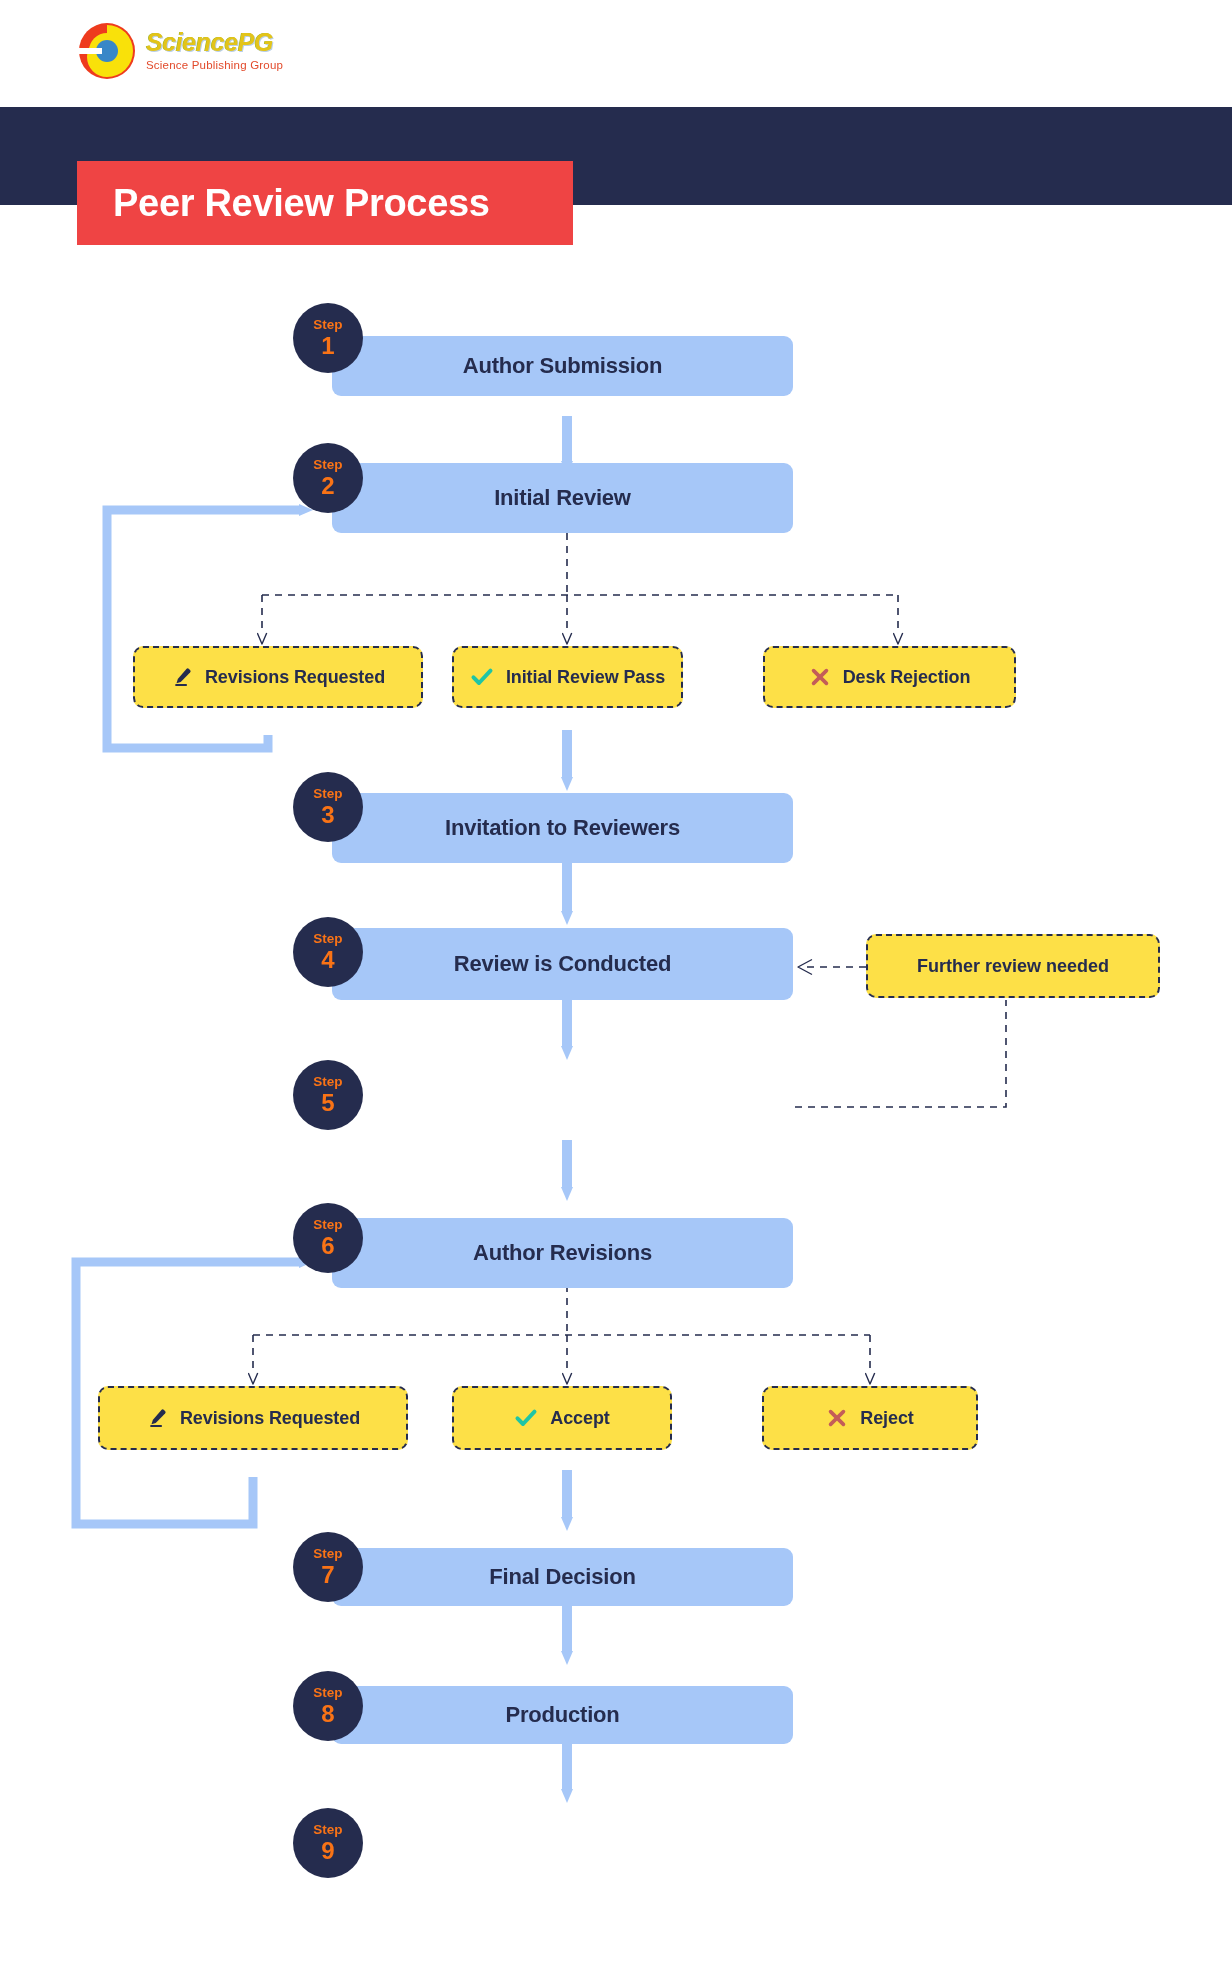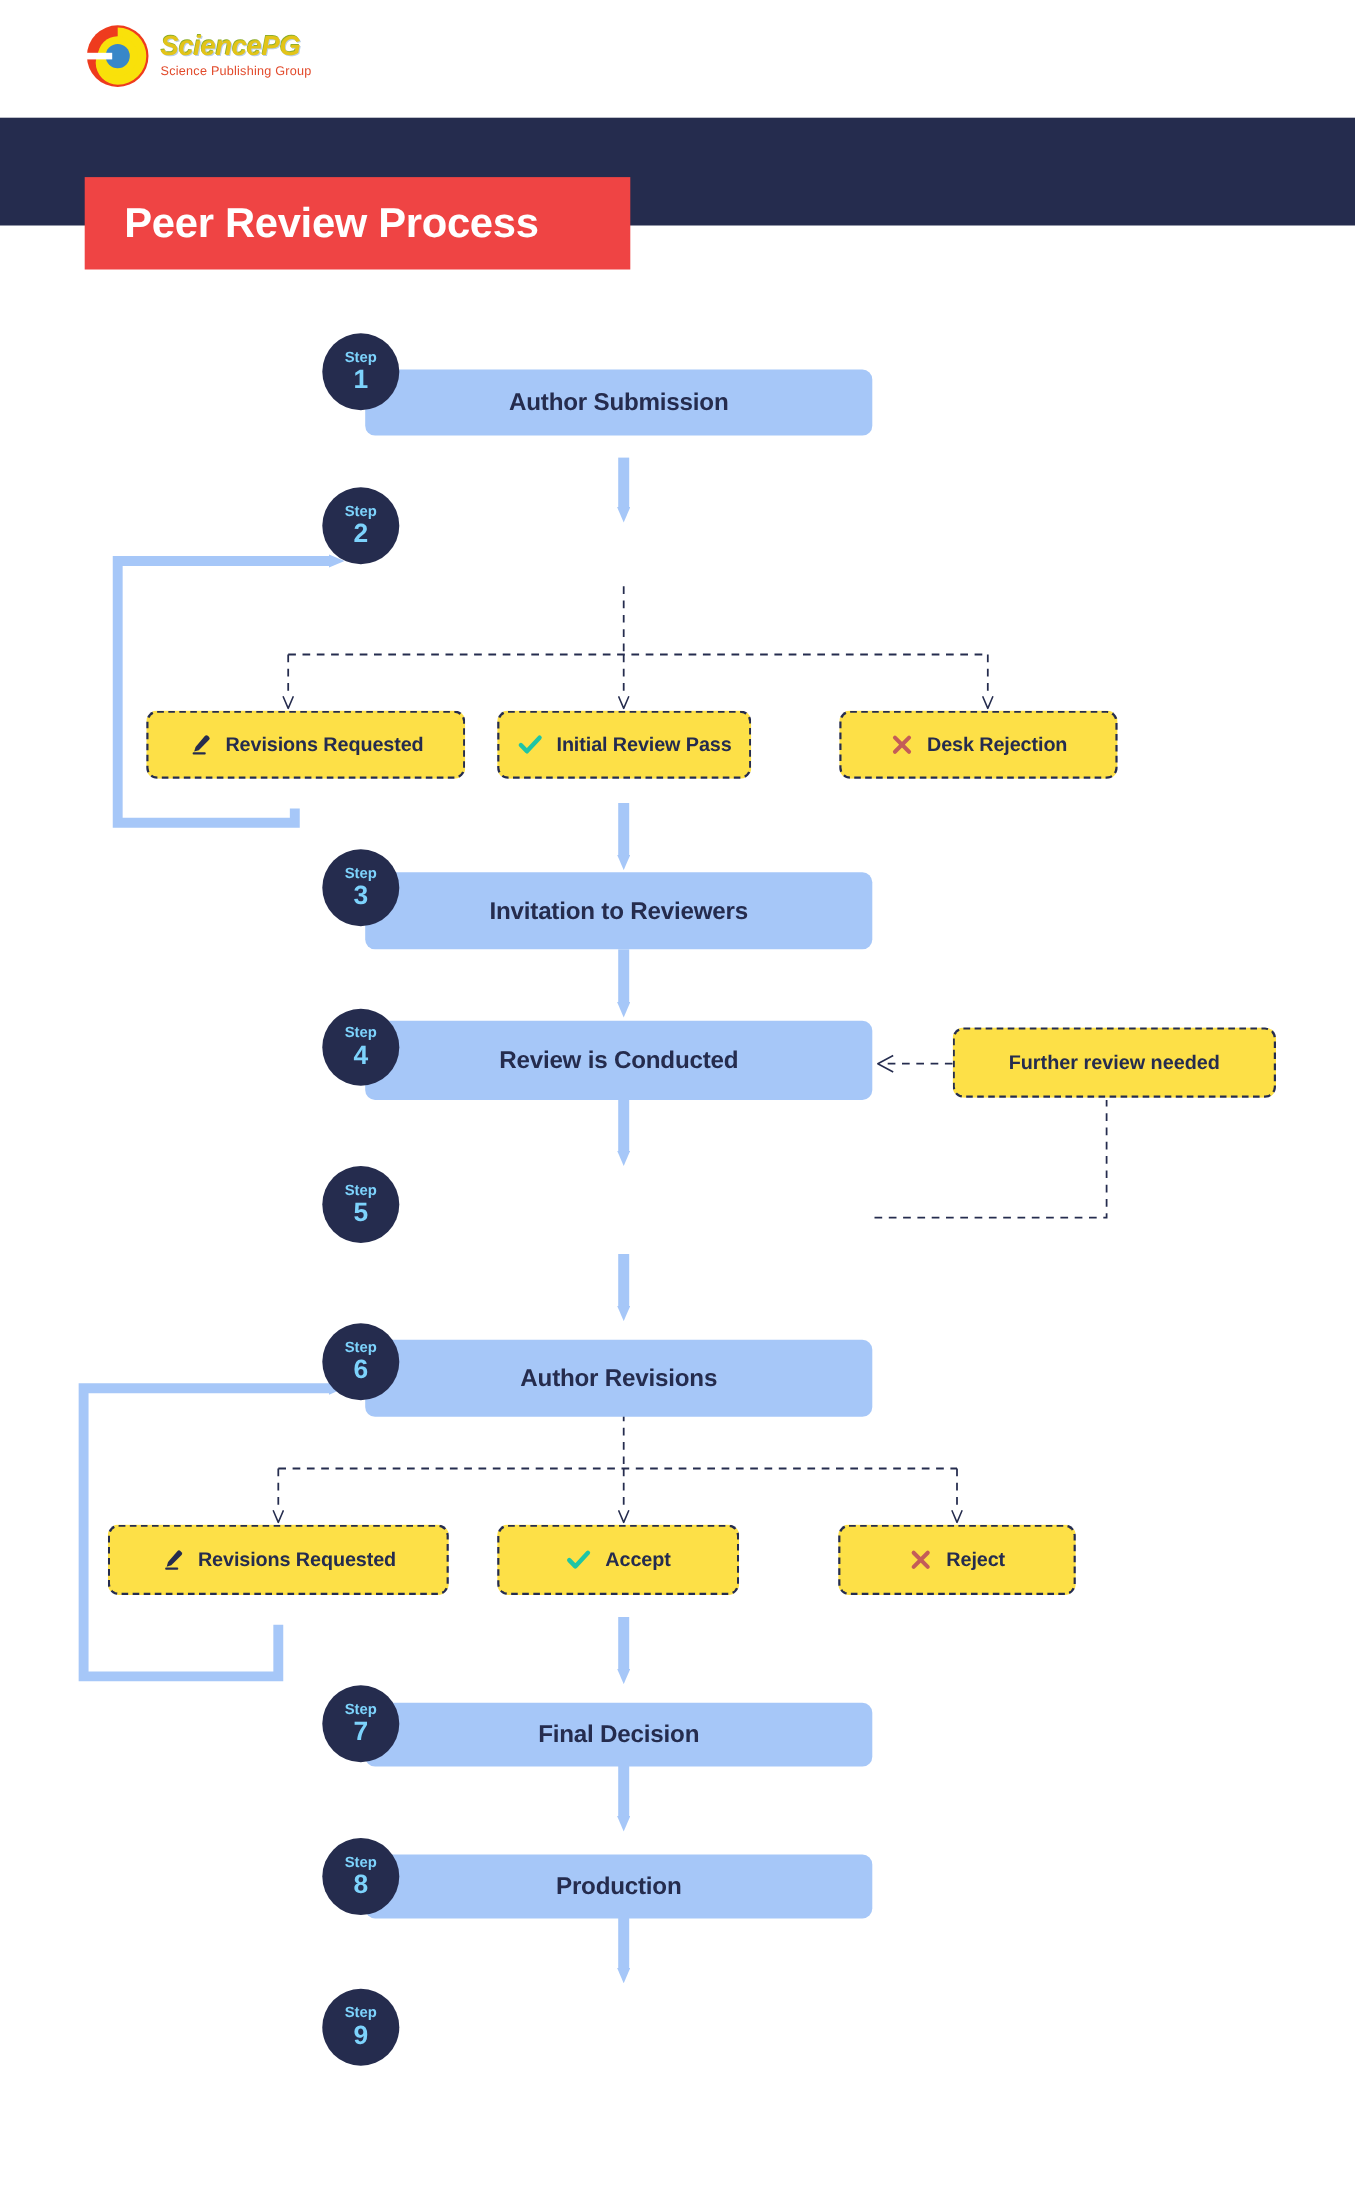--- a/index.html
+++ b/index.html
@@ -97,21 +97,21 @@
     font-size: 22px;
     font-weight: bold;
     letter-spacing: -0.2px;
     z-index: 2;
   }
   .step-badge {
     position: absolute;
     width: 70px; height: 70px;
     border-radius: 50%;
     background: #252c4e;
-    color: #7dd3fc;
+    color: #f97316;
     display: flex;
     flex-direction: column;
     align-items: center;
     justify-content: center;
     z-index: 3;
   }
   .step-badge .lbl {
     font-size: 13.5px;
     font-weight: bold;
     line-height: 1;
@@ -244,20 +244,23 @@
     <span class="num">1</span>
   </div>
   <div class="step-box" style="left:332px; top:336px; width:461px; height:60px;">
     <span>Author Submission</span>
   </div>
 
   <div class="step-badge" style="left:293px; top:443px;">
     <span class="lbl">Step</span>
     <span class="num">2</span>
   </div>
+  <div class="step-box" style="left:332px; top:463px; width:461px; height:70px;">
+    <span>Initial Review</span>
+  </div>
 
   <div class="dec-box" style="left:133px; top:646px; width:290px; height:62px;">
     <span class="dec-icon">
       <svg width="22" height="22" viewBox="0 0 24 24" aria-hidden="true">
         <path d="M16.8 3.2a2 2 0 0 1 2.8 0l1.2 1.2a2 2 0 0 1 0 2.8L10.6 17.4 6 18.8l1.4-4.6z" fill="#252c4e"></path>
         <rect x="4.5" y="19.6" width="13" height="2.2" rx="1" fill="#252c4e"></rect>
       </svg>
     </span>
     <span class="dec-label">Revisions Requested</span>
   </div>

